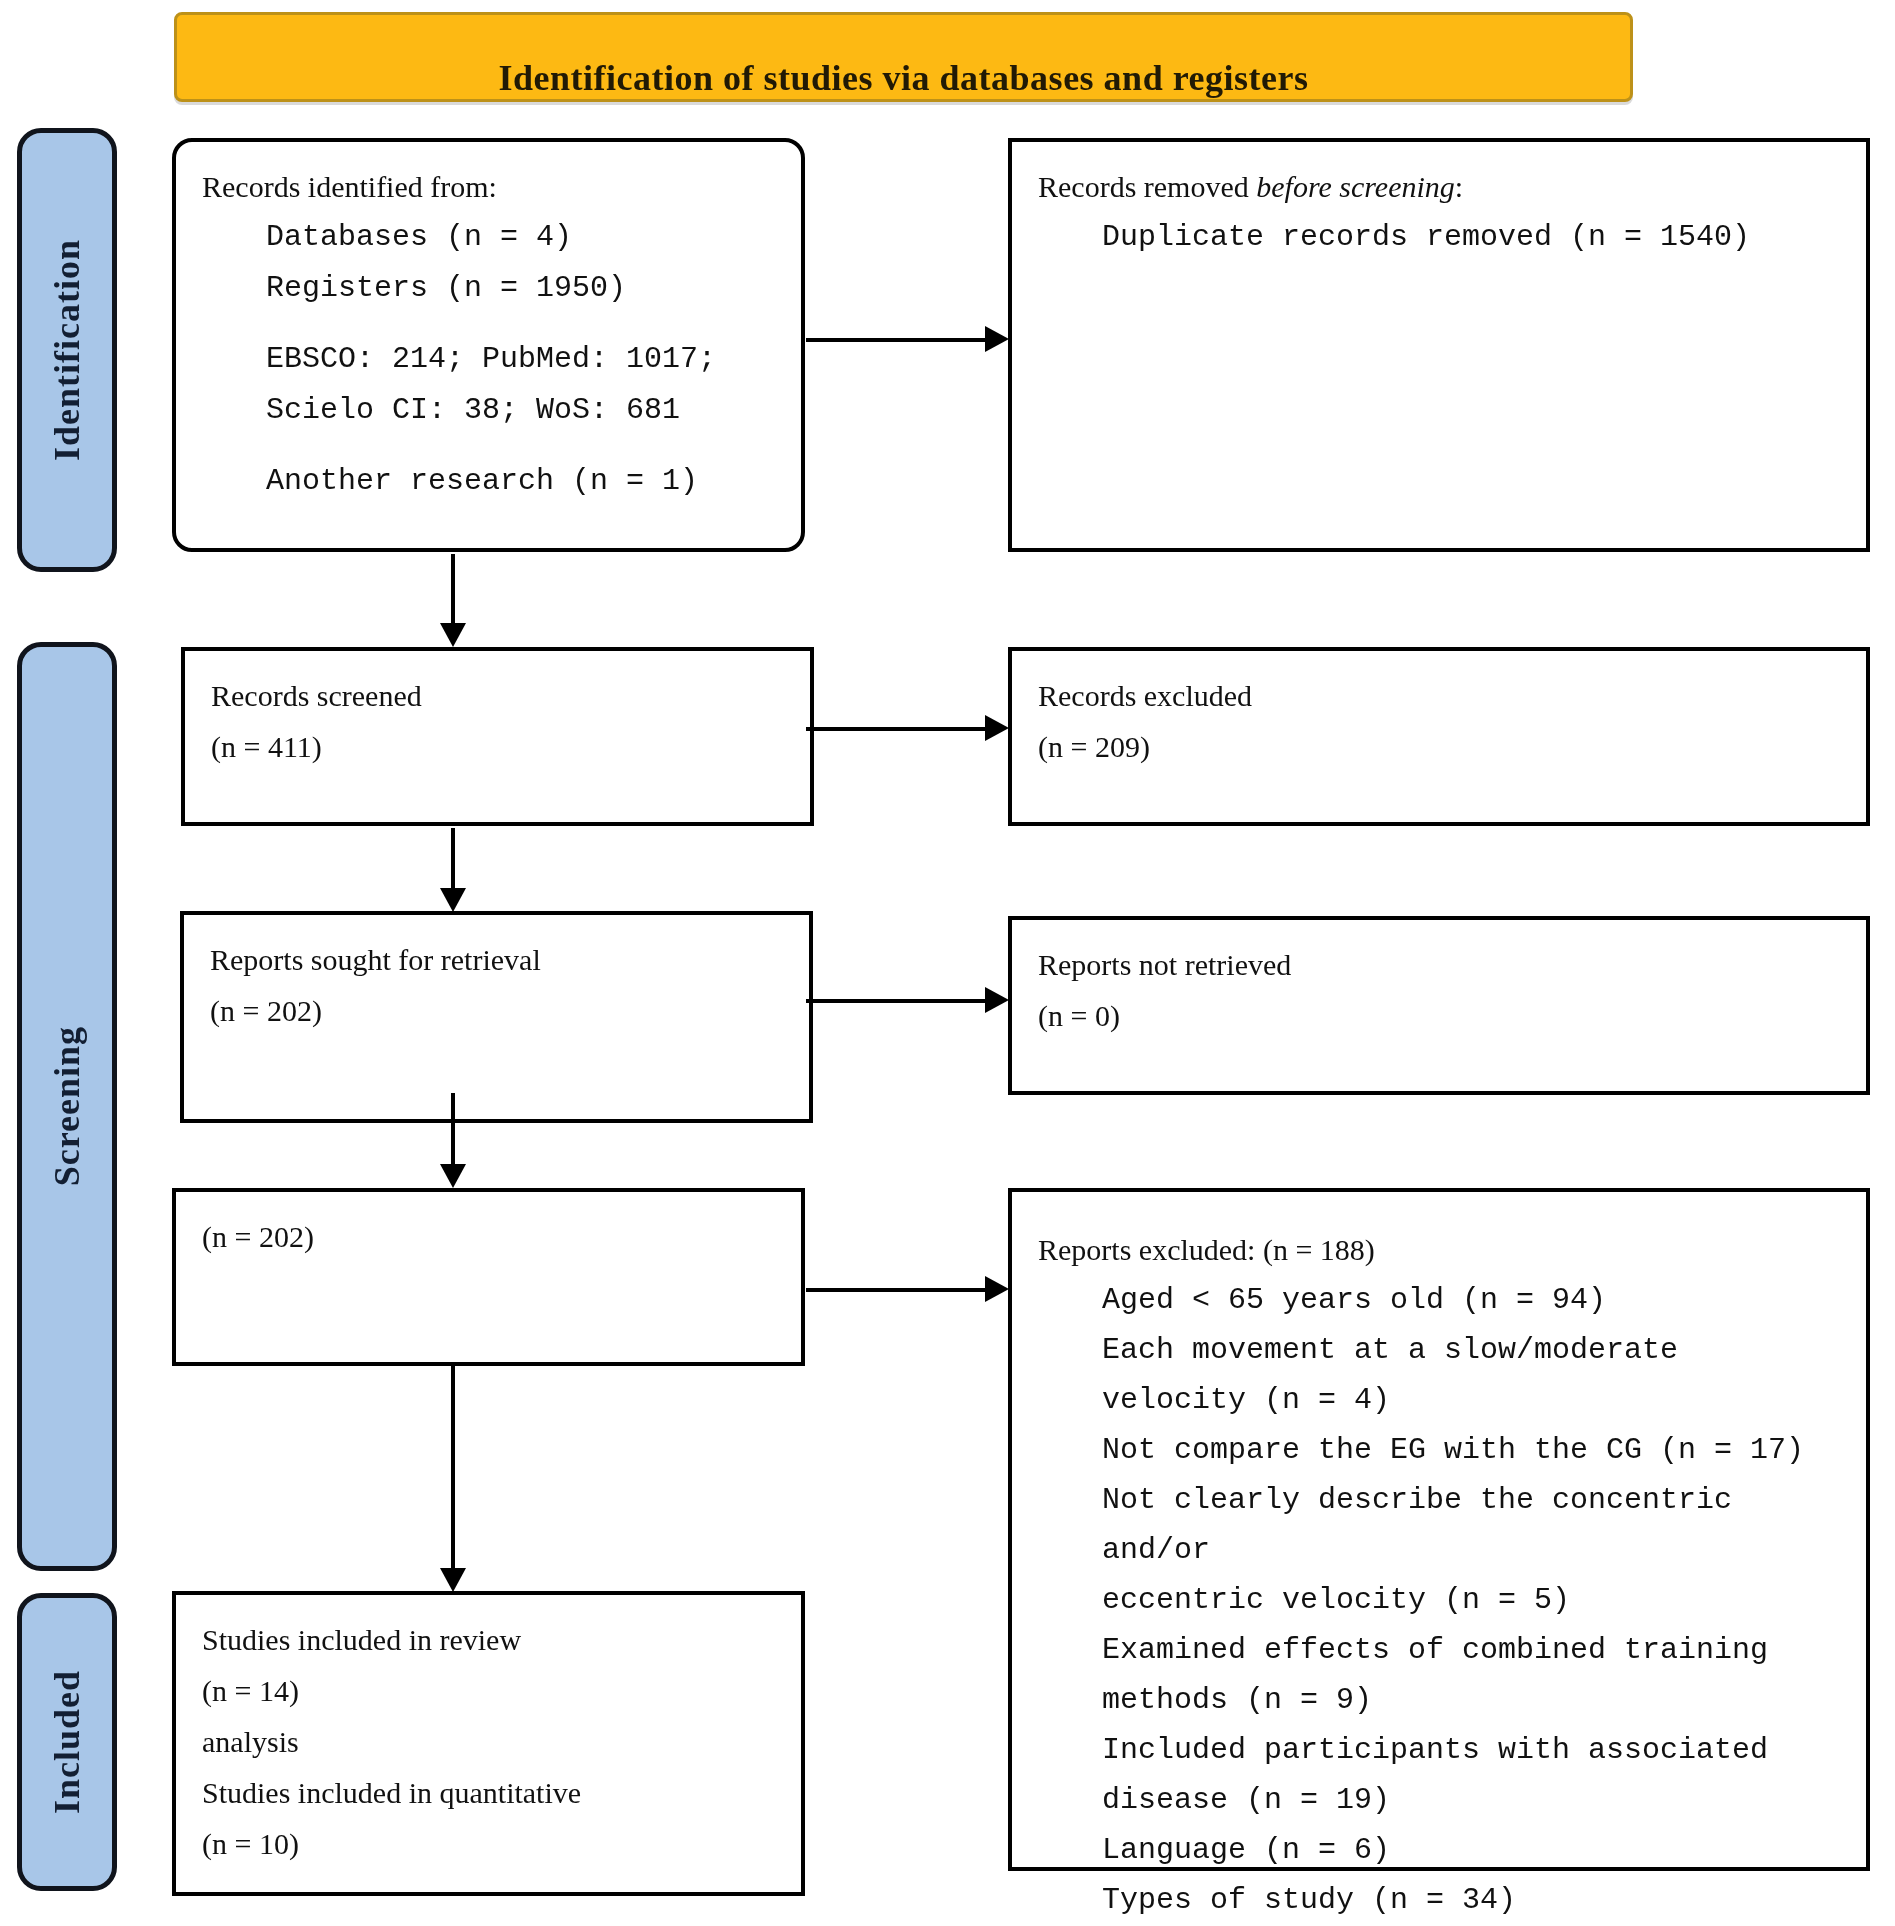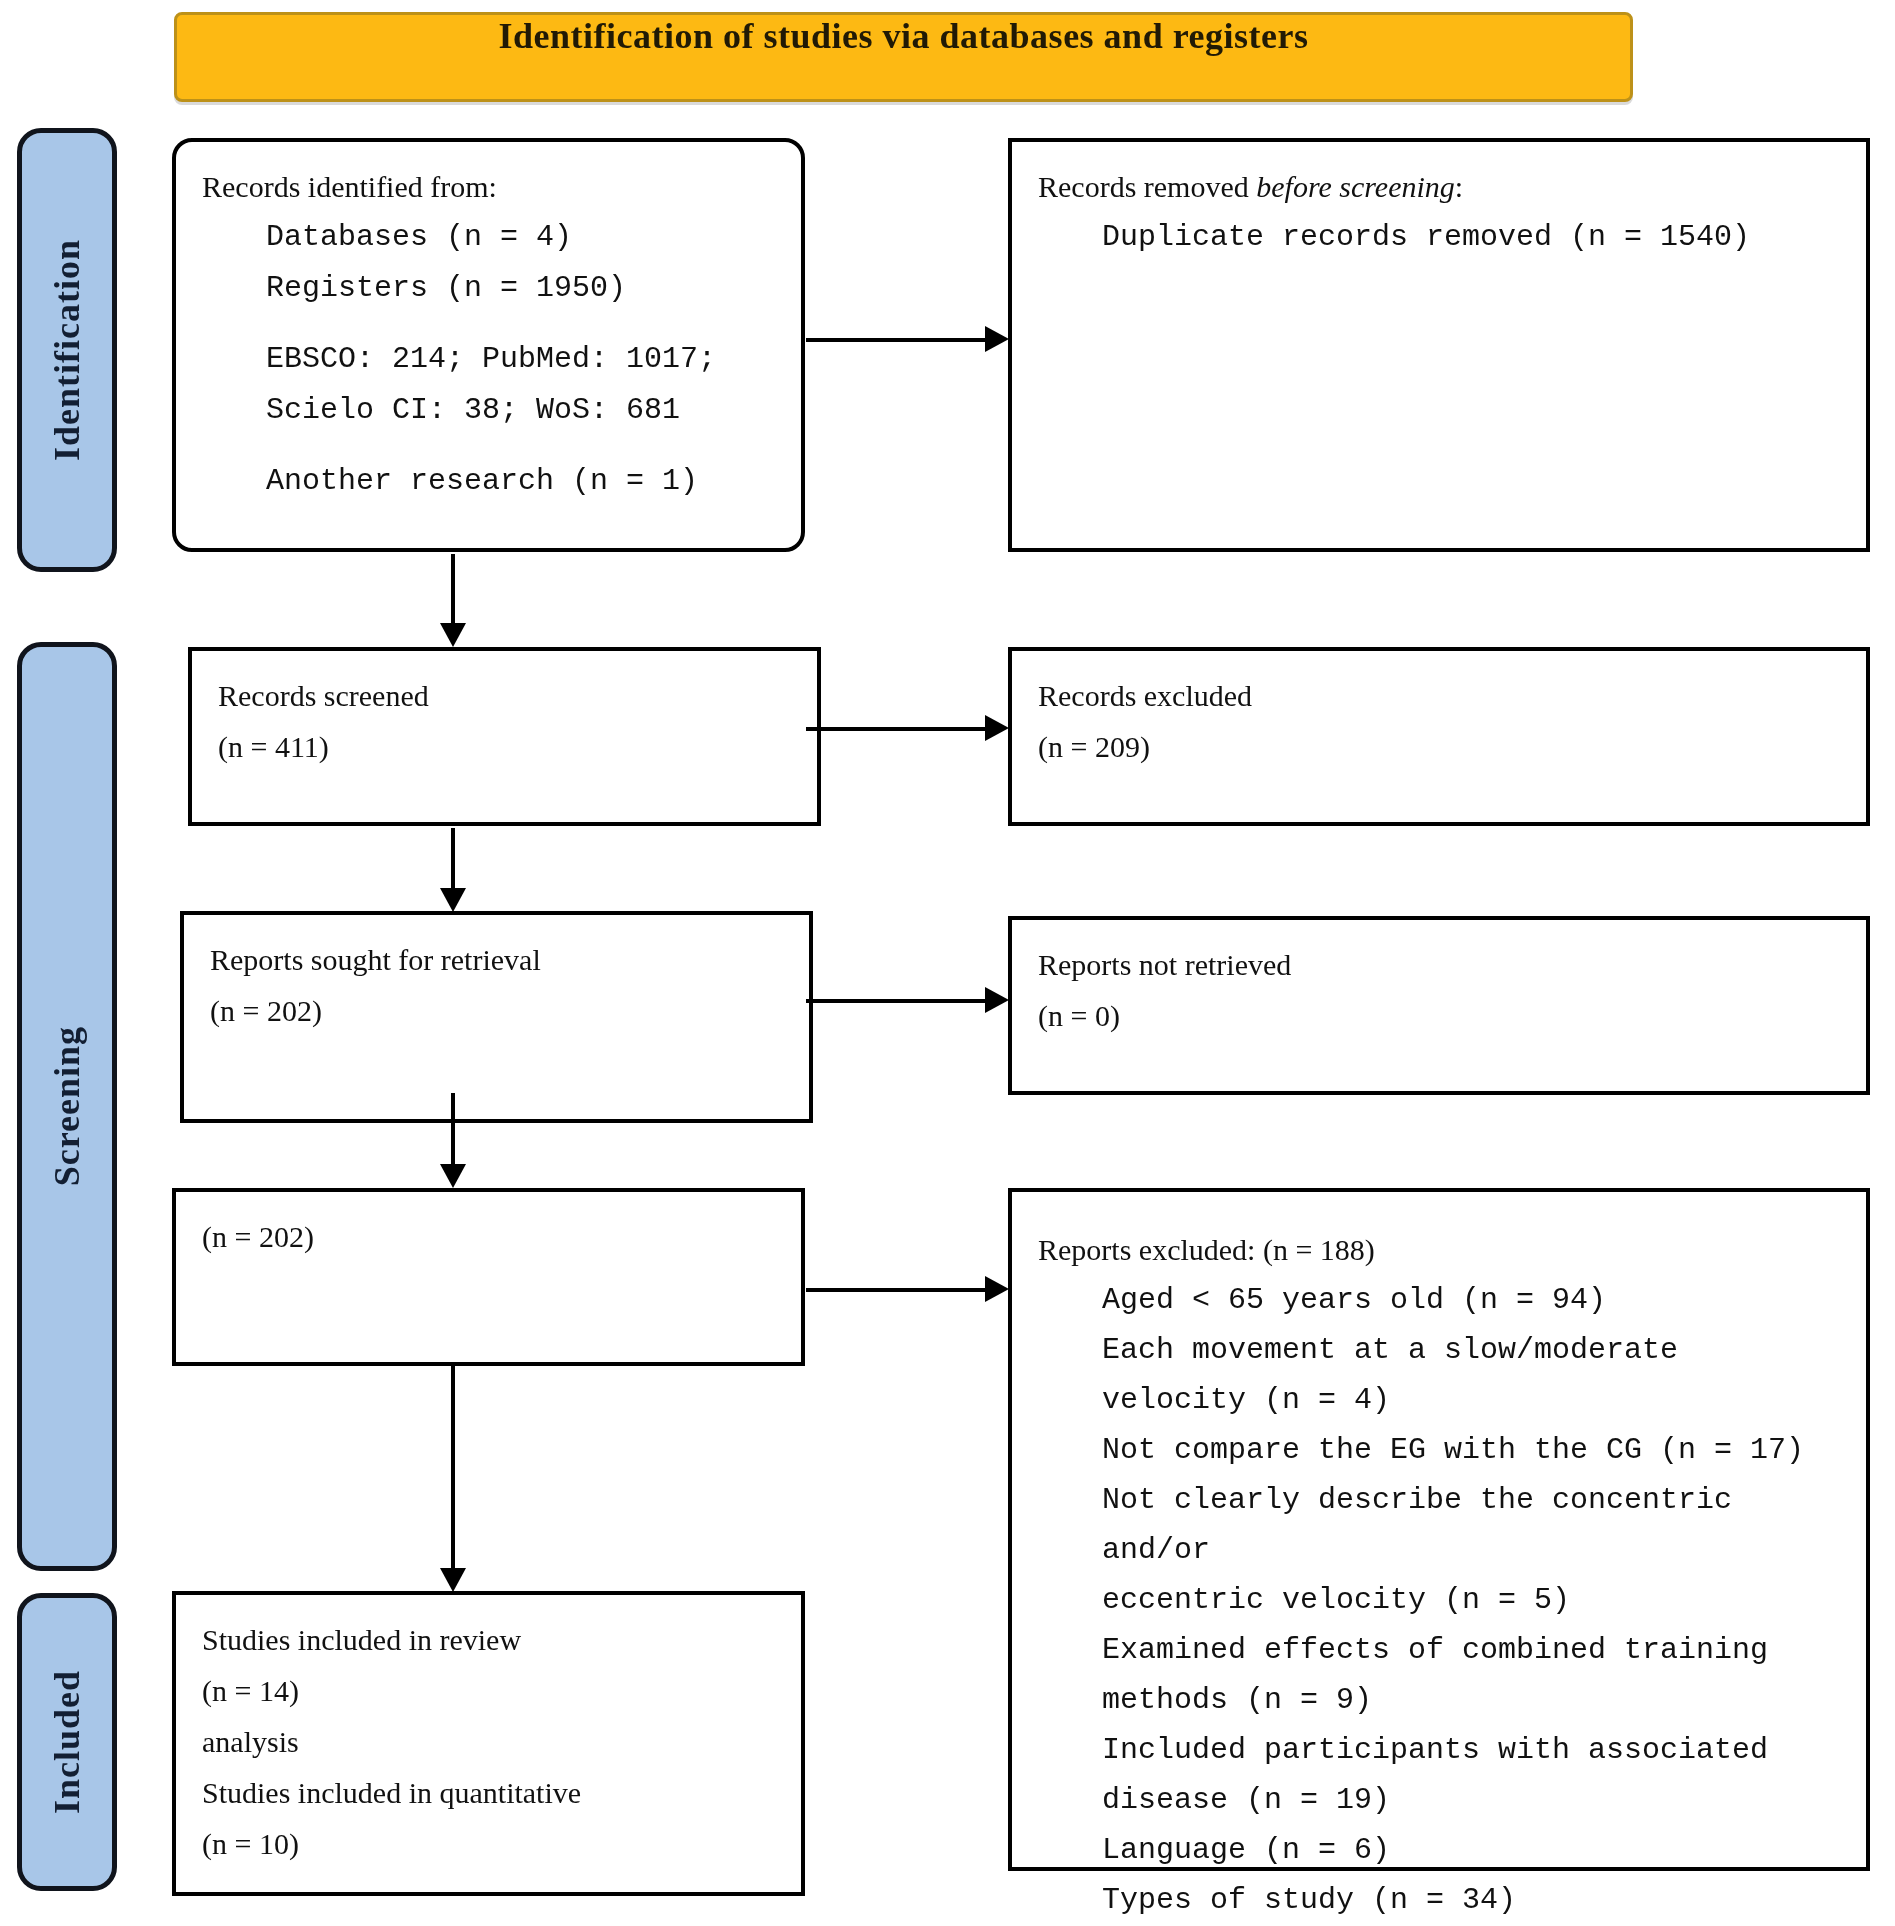--- a/index.html
+++ b/index.html
@@ -12,21 +12,21 @@
     color:#111111;
     overflow:hidden;
   }
   
   #banner{
     position:absolute;left:174px;top:12.4px;width:1459px;height:90px;
     background:#FDB913;
     border:3px solid #BD9118;
     border-radius:8px;
     box-sizing:border-box;
-    display:flex;align-items:flex-start;justify-content:center;
+    display:flex;align-items:flex-end;justify-content:center;
     box-shadow:0 3px 0 rgba(150,150,150,.35);
   }
   #banner .banner-text{
     font-size:36px;font-weight:bold;color:#211a05;letter-spacing:0.5px;
   }
   
   .stage{
     position:absolute;left:17.4px;width:100px;
     background:#A8C6E8;
     border:5px solid #10141c;
@@ -46,21 +46,21 @@
   .fbox{
     position:absolute;
     background:#ffffff;
     border:4px solid #000000;
     box-sizing:border-box;
     padding:19px 20px 0 26px;
     font-size:30px;
     line-height:51px;
   }
   #box-records-identified{left:172px;top:138px;width:633px;height:414px;line-height:51px;border-radius:20px;}
-  #box-records-screened  {left:188px;top:647px;width:633px;height:179px;}
+  #box-records-screened  {left:181px;top:647px;width:633px;height:179px;}
   #box-reports-sought    {left:180px;top:911px;width:633px;height:212px;}
   #box-reports-assessed  {left:172px;top:1188px;width:633px;height:178px;}
   #box-studies-included  {left:172px;top:1591px;width:633px;height:305px;}
   #box-records-removed      {left:1008px;top:138px;width:862px;height:414px;}
   #box-records-excluded     {left:1008px;top:647px;width:862px;height:179px;}
   #box-reports-not-retrieved{left:1008px;top:916px;width:862px;height:179px;}
   #box-reports-excluded     {left:1008px;top:1188px;width:862px;height:683px;line-height:50px;padding-top:33px;}
   .ind{margin-left:64px;font-family:Liberation Mono, monospace;}
   .gap{margin-top:20px;}
   .em{font-style:italic;}

